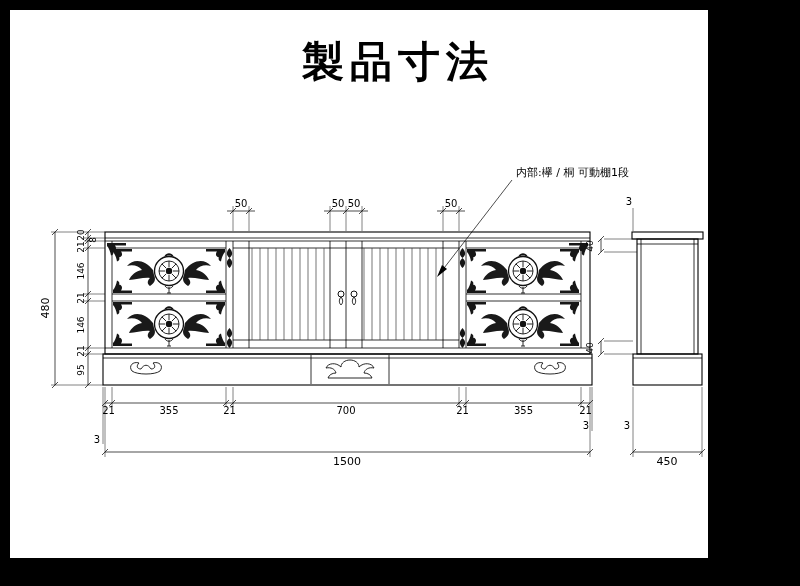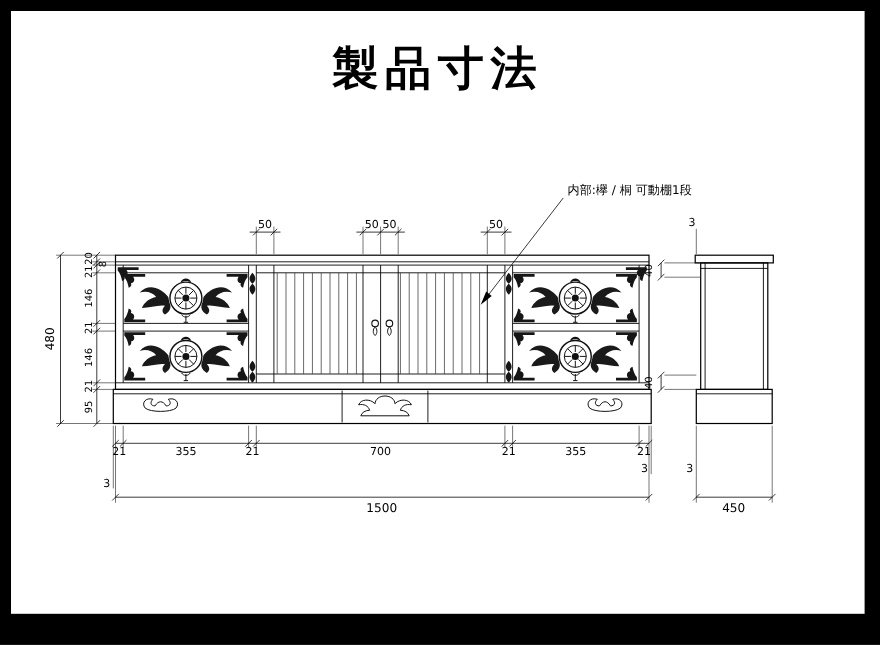--- a/index.html
+++ b/index.html
@@ -1,16 +1,16 @@
 <!DOCTYPE html>
 <html><head>
 <meta charset="utf-8">
 <style>
   html,body{margin:0;padding:0;background:#000;}
-  #page{position:relative;width:800px;height:586px;background:#000;overflow:hidden;}
+  #page{position:relative;width:708px;height:586px;background:#000;overflow:hidden;}
   svg text{font-family:"DejaVu Sans","Liberation Sans",sans-serif;fill:#000;}
   .obj{fill:none;stroke:#000;stroke-width:1.1;}
   .obj2{fill:none;stroke:#000;stroke-width:0.8;}
   .dim{fill:none;stroke:#000;stroke-width:0.7;}
   .ext{fill:none;stroke:#1a1a1a;stroke-width:0.55;}
   text.d{font-size:10px;}
   text.dv{font-size:9px;}
   text.big{font-size:11px;}
   text.note{font-size:11px;}
   text.title{font-size:42px;font-weight:bold;font-family:"DejaVu Serif","Liberation Serif",serif;letter-spacing:6px;}

